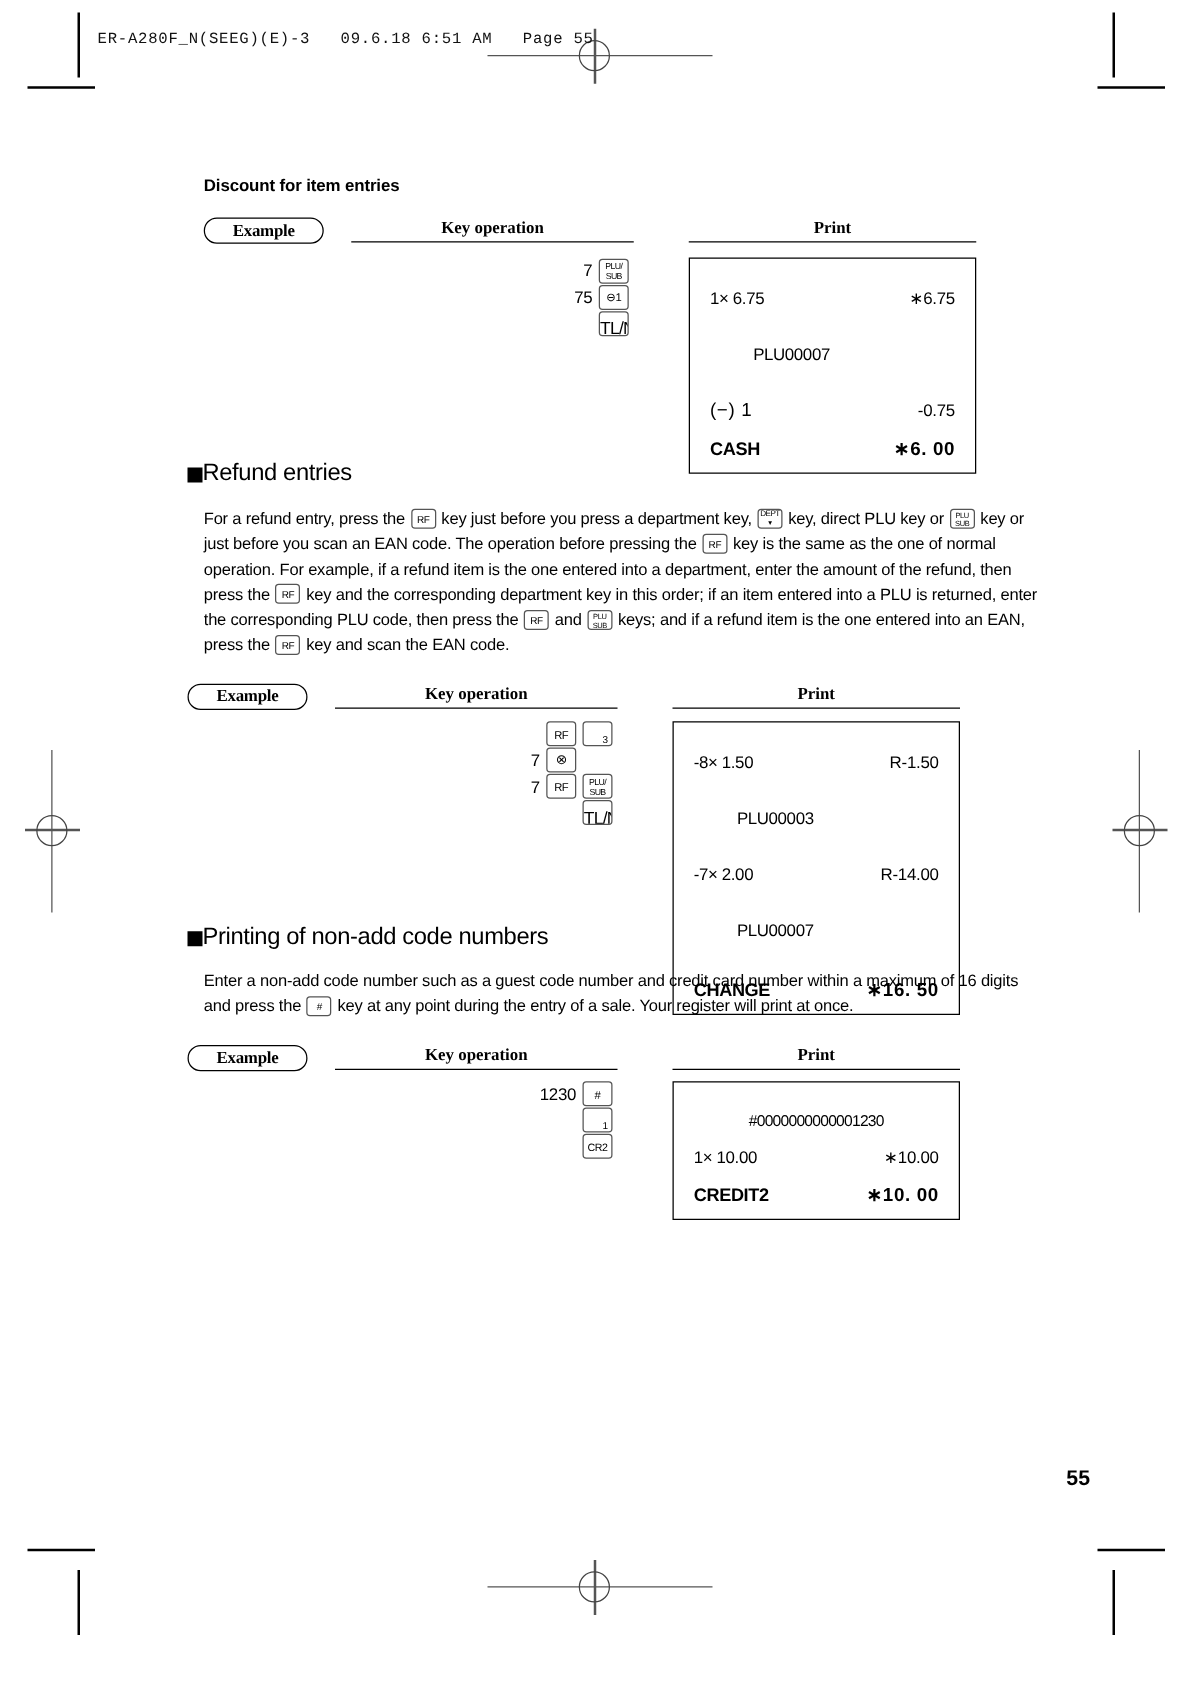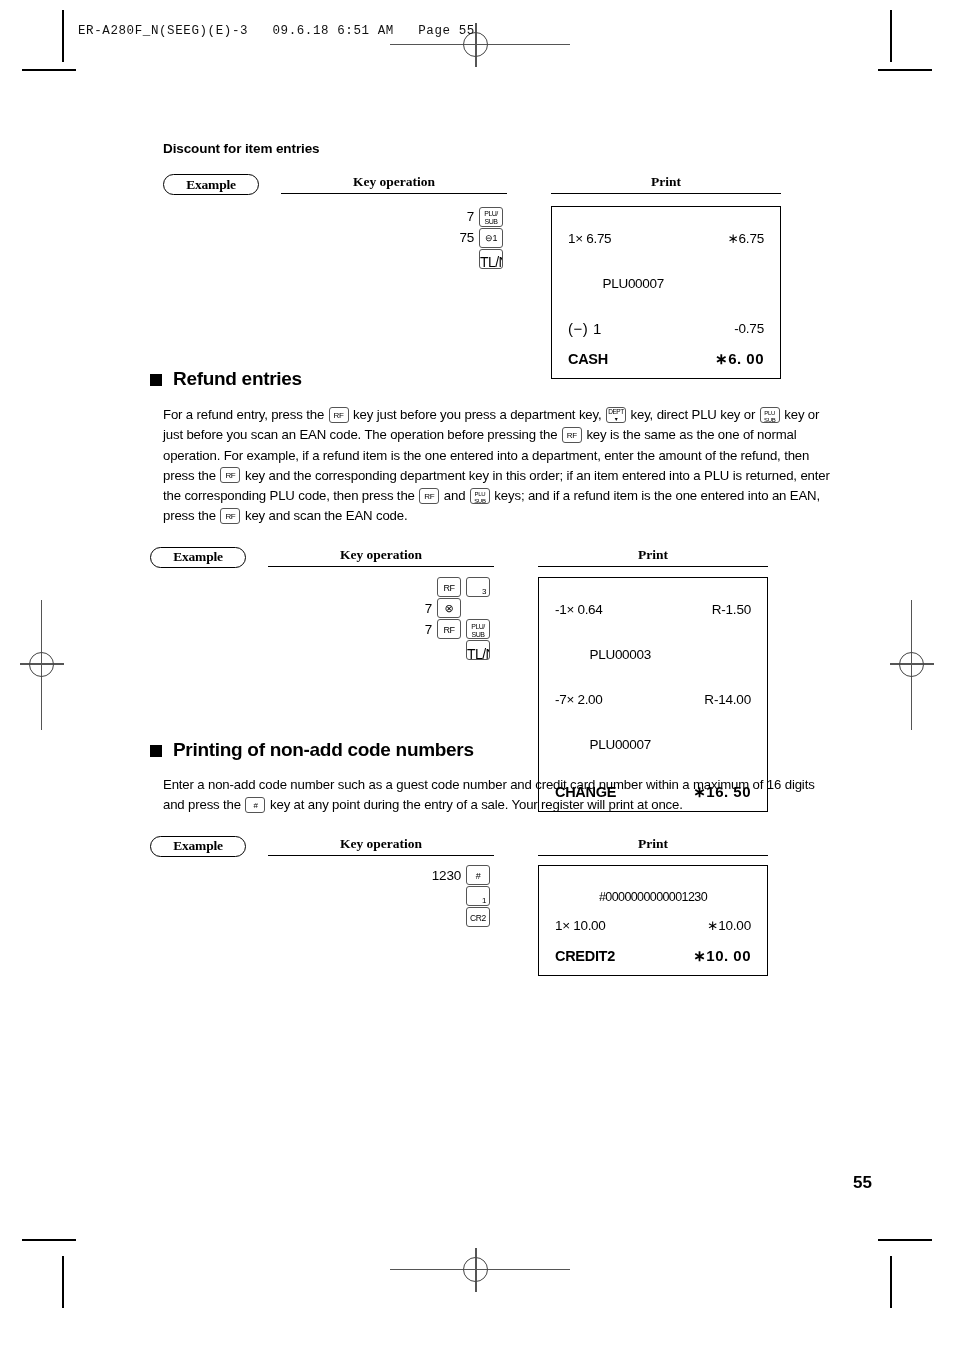--- a/index.html
+++ b/index.html
@@ -16,22 +16,22 @@
   
   .filehdr{position:absolute;left:78px;top:24px;font-family:"Liberation Mono",monospace;
            font-size:12.5px;letter-spacing:.6px;color:#111;white-space:pre;}
   .pagenum{position:absolute;right:82px;top:1173px;font-size:17px;font-weight:bold;}
 
   
   .page{position:absolute;left:150px;top:0;width:700px;}
 
   .subhead{font-size:13.5px;font-weight:bold;letter-spacing:-.1px;}
 
-  h2.sec{font-size:19px;font-weight:bold;margin:0;letter-spacing:-.3px;
-         display:flex;align-items:center;gap:11px;}
+  h2.sec{font-size:19px;font-weight:normal;margin:0;letter-spacing:-.3px;
+         display:flex;align-items:center;}
   h2.sec .bullet{width:12px;height:12px;background:#000;display:inline-block;
                  position:relative;top:1px;}
 
   p.body{font-size:13.2px;line-height:20.3px;margin:13px;letter-spacing:-.15px;
          text-align:left;}
 
   
   .exrow{position:relative;height:22px;font-family:Liberation Serif, serif;}
   .badge{position:absolute;left:0;top:0;width:96px;height:21px;border:1.8px solid #000;
          border-radius:11px;display:flex;align-items:center;justify-content:center;
@@ -221,21 +221,21 @@
         <div class="kline">
           <span class="num"></span>
           <span class="key kop tlns">
             <span class="t">TL/NS</span>
           </span>
         </div>
       </div>
 
       <div class="receipt" style="top:30px;">
         <div class="rline">
-          <span class="l">-1× 0.64</span>
+          <span class="l">-8× 1.50</span>
           <span class="r">R-1.50</span>
         </div>
         <div class="rline solo">
           <span class="l">PLU00003</span>
         </div>
         <div class="rline">
           <span class="l">-7× 2.00</span>
           <span class="r">R-14.00</span>
         </div>
         <div class="rline solo">

